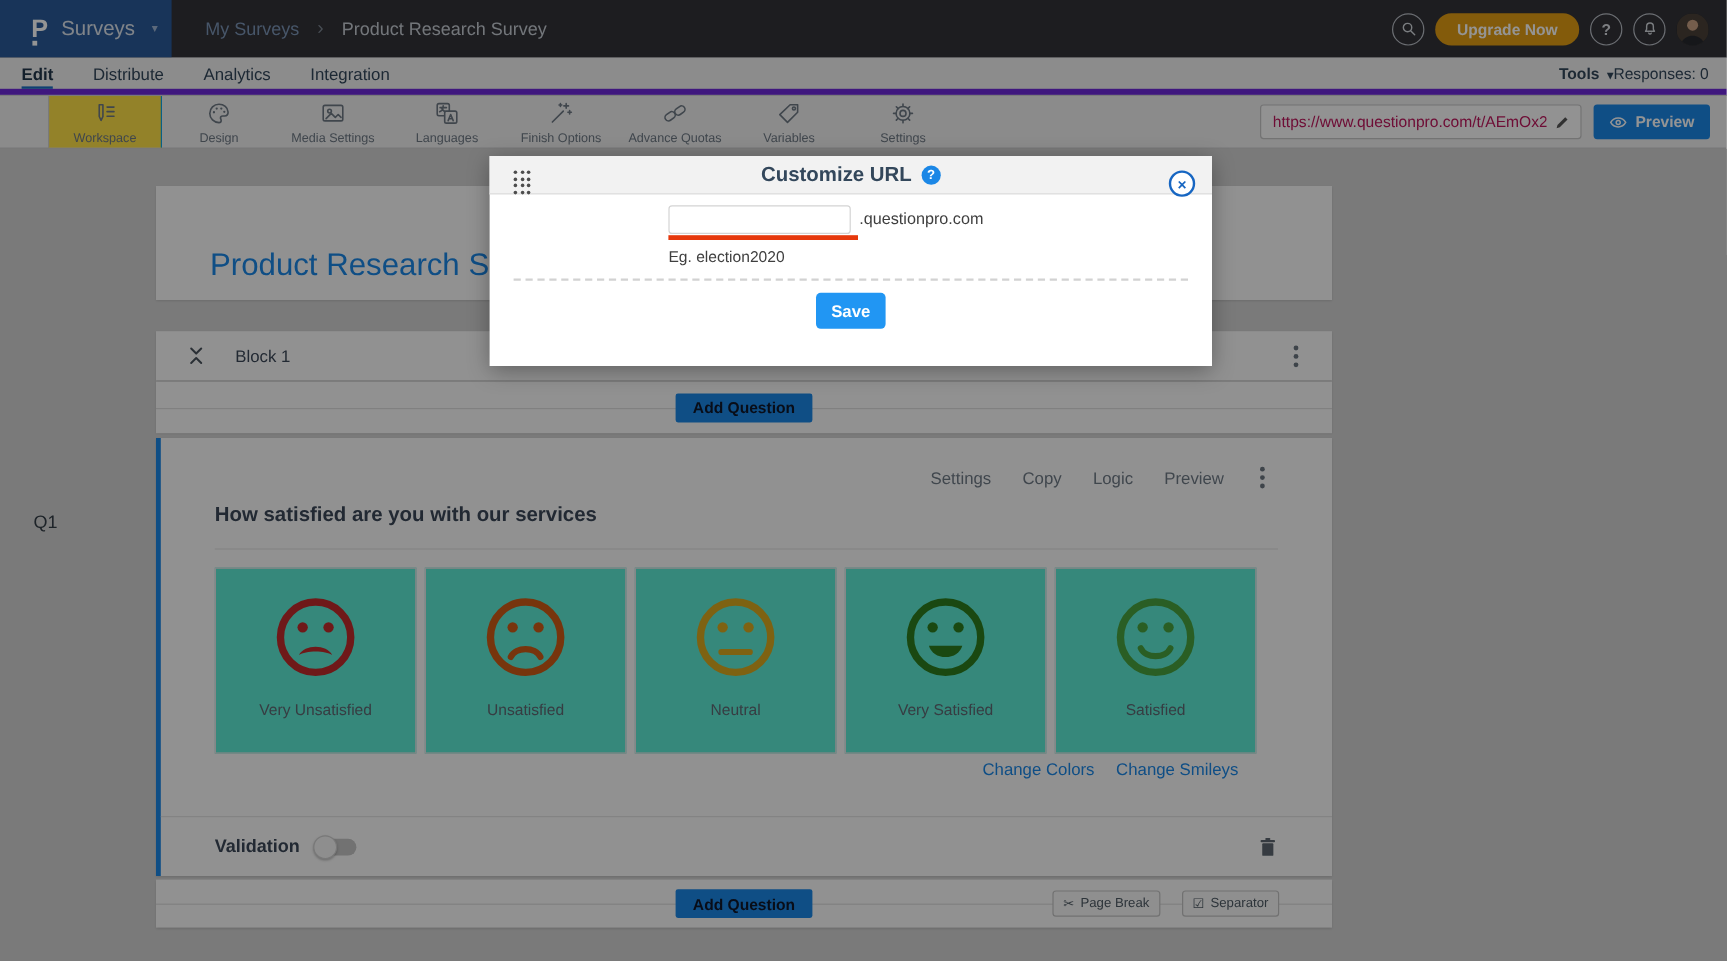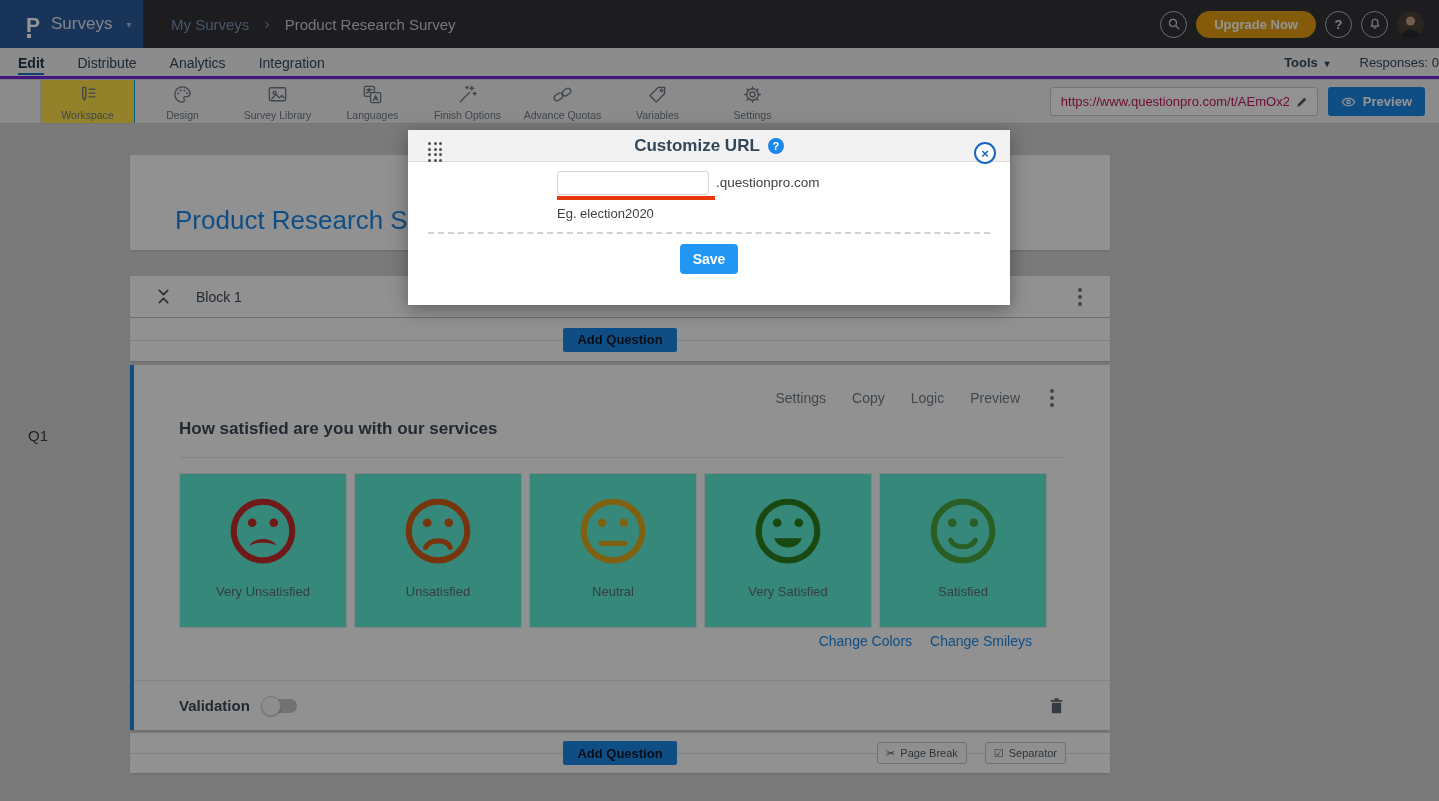--- a/index.html
+++ b/index.html
@@ -26,25 +26,25 @@
                 font-size:13px; font-weight:700; cursor:pointer; background:transparent; }
   .circle-btn svg { width:14px; height:14px; stroke:#d3d7dc; fill:none; stroke-width:1.7;
                     stroke-linecap:round; stroke-linejoin:round; }
   .upgrade-btn { height:27px; padding:0 18px; border-radius:14px; background:#e29d13; color:#fff;
                  font-size:13px; font-weight:700; border:none; cursor:pointer; }
   .avatar { width:27px; height:27px; border-radius:50%; overflow:hidden; background:#23272c; cursor:pointer; }
   .avatar svg { width:27px; height:27px; display:block; }
 
   
   .tabrow { position:absolute; top:48px; left:0; right:0; height:31px; background:#f1f1f2;
-            border-bottom:3px solid #6d28d9; display:flex; align-items:center; z-index:1; }
+            border-bottom:5px solid #6d28d9; display:flex; align-items:center; z-index:1; }
   .tabs { display:flex; gap:33px; padding-left:18px; }
   .tab { font-size:14px; color:#33475b; cursor:pointer; padding:5px 0 4px; }
   .tab.active { font-weight:700; color:#22364a; border-bottom:2px solid #1a6fc4; padding-bottom:2px; }
-  .tab-right { margin-left:auto; display:flex; gap:30px; align-items:center;
+  .tab-right { margin-left:auto; display:flex; padding-right:15px; align-items:center;
                font-size:13px; color:#33475b; }
   .tools-link { cursor:pointer; font-weight:600; }
   .tools-link .caret { color:#33475b; }
 
   
   .toolbar { position:absolute; top:80px; left:0; right:0; height:44px; background:#efeff0;
              border-bottom:1px solid #c9c9c9; z-index:1; }
   .tool-items { display:flex; padding-left:14px; height:100%; }
   .tool-item { width:95px; display:flex; flex-direction:column; align-items:center;
                justify-content:center; gap:3px; cursor:pointer; }
@@ -227,21 +227,21 @@
             <circle class="dotf" cx="16.6" cy="10.6" r="1"></circle>
         </svg>
         <span class="tool-label">Design</span>
       </div>
       <div class="tool-item">
         <svg viewBox="0 0 24 24">
           <rect x="3.5" y="5" width="17" height="13.5" rx="1.5"></rect>
           <circle cx="9" cy="10" r="1.6"></circle>
           <path d="M6 16.5l4.5-4.5 3.5 3.5 2.5-2.5 2.5 2.5"></path>
         </svg>
-        <span class="tool-label">Survey Library</span>
+        <span class="tool-label">Media Settings</span>
       </div>
       <div class="tool-item">
         <svg viewBox="0 0 24 24">
           <rect x="3.5" y="3.5" width="10.5" height="10.5" rx="1.5"></rect>
           <path d="M6 7h5.5M8.7 5.3c0 3-1.6 4.6-3.1 5.2M7.2 7c1 2.4 2.5 3.4 4 3.7"></path>
           <rect x="10" y="10" width="10.5" height="10.5" rx="1.5" fill="#efeff0"></rect>
           <path d="M13 18.3l2.2-5.3 2.2 5.3M13.8 16.6h2.9"></path>
         </svg>
         <span class="tool-label">Languages</span>
       </div>

